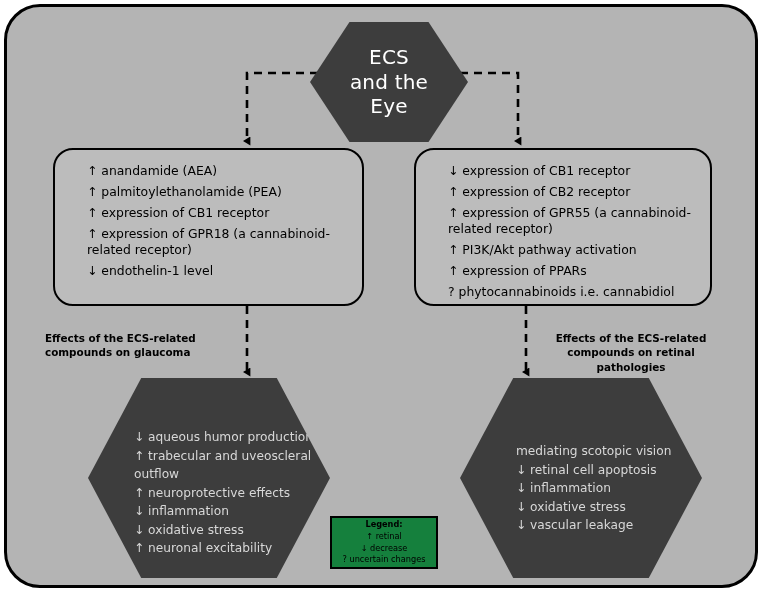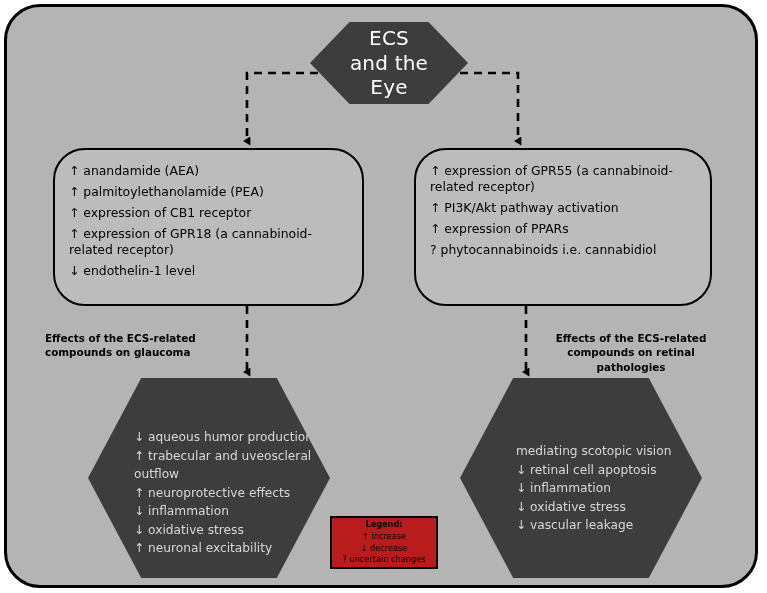--- a/index.html
+++ b/index.html
@@ -10,36 +10,36 @@
 
   
   .frame{
     position:absolute;left:4px;top:4px;width:754px;height:584px;
     background:#b4b4b4;border:3px solid #000;border-radius:36px;
     box-sizing:border-box;
   }
 
   
   .hex-title{
-    position:absolute;left:310px;top:22px;width:158px;height:82px;
+    position:absolute;left:310px;top:22px;width:158px;height:120px;
     background:#3d3d3d;
     clip-path:polygon(25% 0%,75% 0%,100% 50%,75% 100%,25% 100%,0% 50%);
     display:flex;align-items:center;justify-content:center;
     filter:drop-shadow(2px 3px 1px rgba(0,0,0,.55));
   }
   .hex-title .t{
     color:#ffffff;font-size:20px;line-height:1.22;text-align:center;
     letter-spacing:.2px;
   }
 
   
   .box{
     position:absolute;background:#bcbcbc;border:2.5px solid #000;
-    border-radius:32px;box-sizing:border-box;
-    padding:13px 14px 10px 14px;
+    border-radius:20px;box-sizing:border-box;
+    padding:13px 14px 10px 32px;
   }
   .box-left{left:53px;top:148px;width:311px;height:158px;}
   .box-right{left:414px;top:148px;width:298px;height:158px;}
   .box ul{list-style:none;margin:0;padding:0;}
   .box li{
     font-size:12.4px;color:#000;line-height:1.32;margin-bottom:4.5px;
     white-space:normal;
   }
   .box li:last-child{margin-bottom:0;}
 
@@ -64,21 +64,21 @@
     left:34px;top:38px;width:185px;
   }
   .hex-out li{
     color:#d8d8d8;font-size:12.2px;line-height:1.52;white-space:nowrap;
   }
   .hex-right ul{left:44px;top:52px;}
 
   
   .legend{
     position:absolute;left:330px;top:516px;width:108px;height:53px;
-    background:#b91c1c;border:2.5px solid #000;box-sizing:border-box;
+    background:#15803d;border:2.5px solid #000;box-sizing:border-box;
     display:flex;flex-direction:column;align-items:center;
     justify-content:center;
   }
   .legend .lt{font-size:8.2px;font-weight:bold;color:#000;line-height:1.42;}
   .legend .li{font-size:8.2px;color:#000;line-height:1.42;}
 
   
   .svg-lines{position:absolute;left:0;top:0;width:767px;height:593px;
              pointer-events:none;}
 </style>
@@ -118,20 +118,22 @@
       <li>↑ anandamide (AEA)</li>
       <li>↑ palmitoylethanolamide (PEA)</li>
       <li>↑ expression of CB1 receptor</li>
       <li>↑ expression of GPR18 (a cannabinoid-related receptor)</li>
       <li>↓ endothelin-1 level</li>
     </ul>
   </div>
 
   <div class="box box-right">
     <ul>
+      <li>↓ expression of CB1 receptor</li>
+      <li>↑ expression of CB2 receptor</li>
       <li>↑ expression of GPR55 (a cannabinoid-related receptor)</li>
       <li>↑ PI3K/Akt pathway activation</li>
       <li>↑ expression of PPARs</li>
       <li>? phytocannabinoids i.e. cannabidiol</li>
     </ul>
   </div>
 
   <div class="caption cap-left">Effects of the ECS-related compounds on glaucoma</div>
   <div class="caption cap-right">Effects of the ECS-related compounds on retinal pathologies</div>
 
@@ -152,18 +154,18 @@
       <li>mediating scotopic vision</li>
       <li>↓ retinal cell apoptosis</li>
       <li>↓ inflammation</li>
       <li>↓ oxidative stress</li>
       <li>↓ vascular leakage</li>
     </ul>
   </div>
 
   <div class="legend">
     <div class="lt">Legend:</div>
-    <div class="li">↑ increase</div>
+    <div class="li">↑ retinal</div>
     <div class="li">↓ decrease</div>
     <div class="li">? uncertain changes</div>
   </div>
 
 </div>
 
 </body></html>

